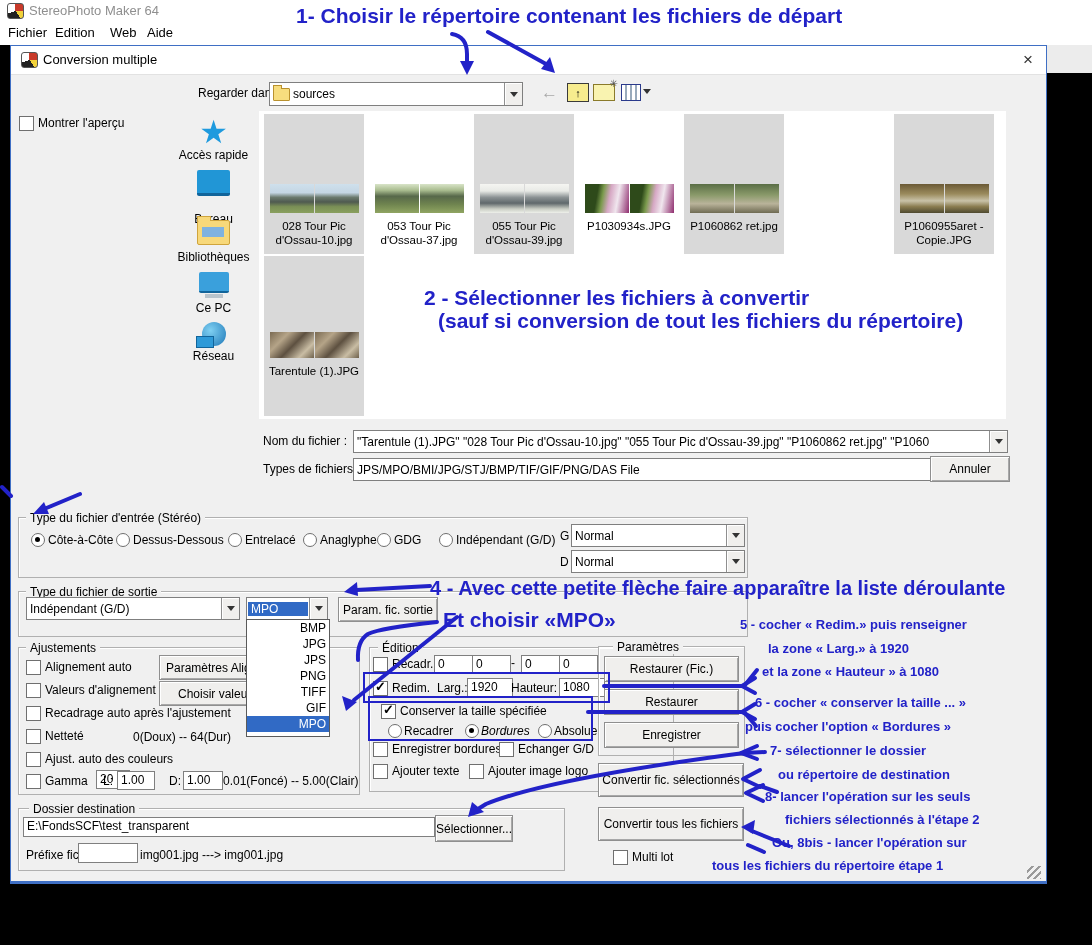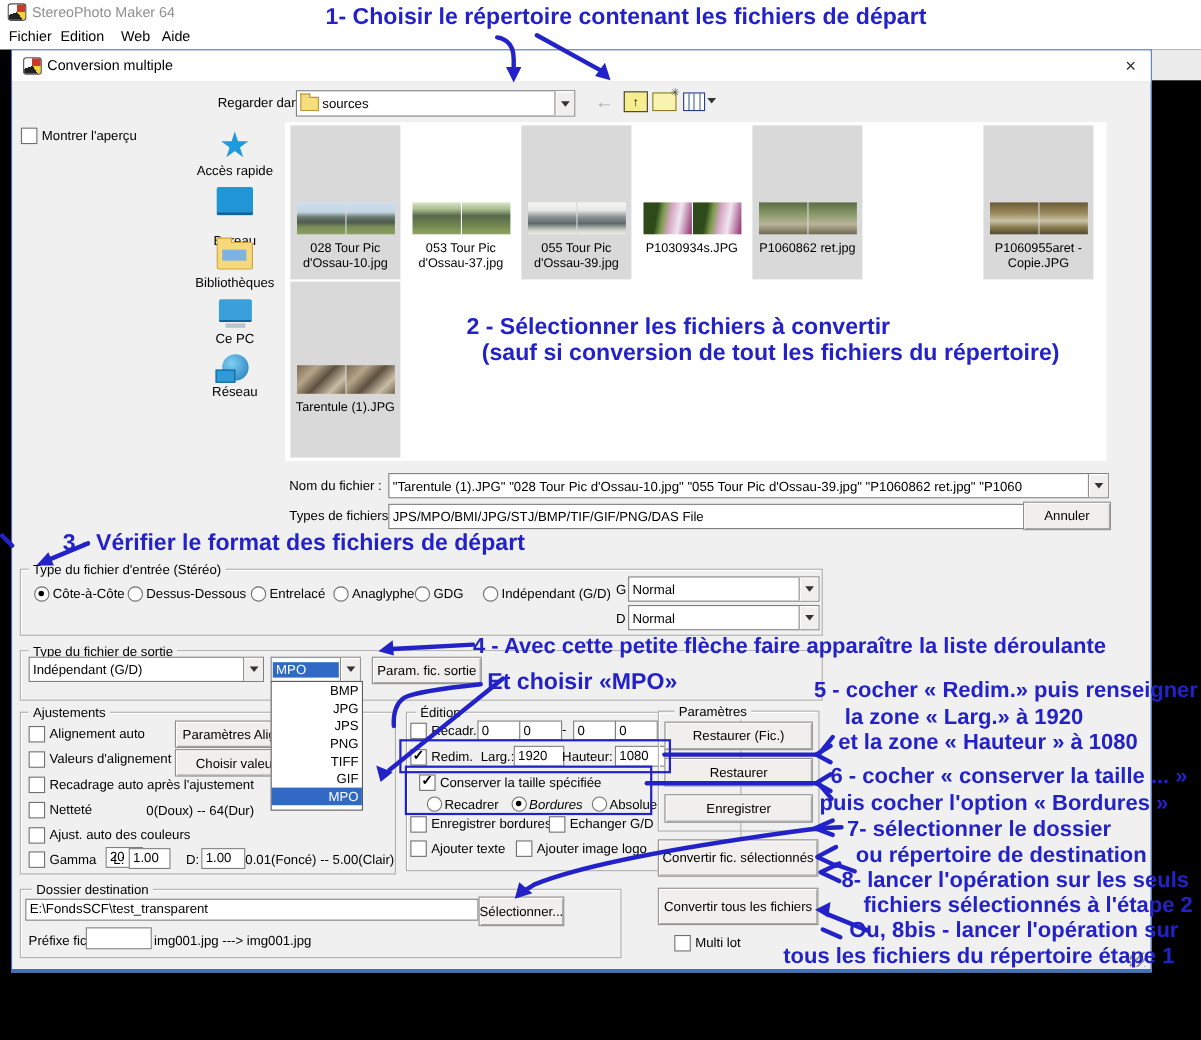--- a/index.html
+++ b/index.html
@@ -17,21 +17,21 @@
   .combo .val{flex:1;font-size:12px;padding:0 3px;white-space:nowrap;overflow:hidden;}
   .combo .dd{width:17px;align-self:stretch;background:#f0efed;border-left:1px solid #8f8f8f;
              box-shadow:inset 1px 1px 0 #fff;display:flex;align-items:center;justify-content:center;}
   .dd::after{content:"";width:0;height:0;border:4px solid transparent;border-top:5px solid #333;margin-top:4px;}
   .cb{width:13px;height:13px;background:#fff;border:1px solid #6f6f6f;position:absolute;}
   .cb.checked::after{content:"✓";position:absolute;left:1px;top:-3px;font-size:13px;font-weight:bold;color:#000;}
   .radio{width:12px;height:12px;border-radius:50%;background:#fff;border:1px solid #6f6f6f;position:absolute;}
   .radio.sel::after{content:"";position:absolute;left:3px;top:3px;width:5px;height:5px;border-radius:50%;background:#000;}
   .ann{position:absolute;color:#2222c8;font-weight:bold;white-space:nowrap;z-index:60;}
   .ann.big{font-size:21px;}
-  .ann.side{font-size:20px;}
+  .ann.side{font-size:13px;}
   .bluerect{position:absolute;border:2px solid #2222c8;z-index:55;pointer-events:none;}
   
   .cell{position:absolute;width:100px;height:140px;text-align:center;}
   .cell.selected{background:#d9d9d9;}
   .cell .name{font-size:11.5px;line-height:14px;margin-top:6px;padding:0 2px;white-space:normal;}
   .pair{display:flex;gap:1px;justify-content:center;margin-top:70px;}
   .pair i{width:44px;height:29px;display:block;}
   .t-ossau1{background:linear-gradient(180deg,#cfe0ec 0%,#c4d6e4 30%,#6b7a6e 46%,#4f5a50 62%,#7a8f56 78%,#8aa05e 100%);}
   .t-ossau2{background:linear-gradient(180deg,#d8e4c8 0%,#a8bb8e 22%,#57684a 42%,#6f844f 70%,#90a562 100%);}
   .t-ossau3{background:linear-gradient(180deg,#f5f5f2 0%,#e8eae6 24%,#8b9294 46%,#5f686b 66%,#c9cdc4 86%,#eef0ea 100%);}
@@ -337,21 +337,20 @@
       <polygon points="344,592 357,582 358,596"></polygon>
       <polygon points="346,711 342,696 357,702"></polygon>
       <polygon points="468,817 472,802 484,812"></polygon>
       <polygon points="741,827 755,820 753,834"></polygon>
     </g>
   </svg>
 
   <div class="ann big" style="left:296px;top:4px;">1- Choisir le répertoire contenant les fichiers de départ</div>
   <div class="ann big" style="left:424px;top:286px;">2 - Sélectionner les fichiers à convertir</div>
   <div class="ann big" style="left:438px;top:309px;">(sauf si conversion de tout les fichiers du répertoire)</div>
-  <div class="ann big" style="left:57px;top:482px;">3 - Vérifier le format des fichiers de départ</div>
   <div class="ann big" style="left:430px;top:577px;font-size:20px;">4 - Avec cette petite flèche faire apparaître la liste déroulante</div>
   <div class="ann big" style="left:443px;top:608px;">Et choisir «MPO»</div>
   <div class="ann side" style="left:740px;top:617px;">5 - cocher « Redim.» puis renseigner</div>
   <div class="ann side" style="left:768px;top:641px;">la zone « Larg.» à 1920</div>
   <div class="ann side" style="left:762px;top:664px;">et la zone « Hauteur » à 1080</div>
   <div class="ann side" style="left:755px;top:695px;">6 -  cocher « conserver la taille ... »</div>
   <div class="ann side" style="left:745px;top:719px;">puis cocher l'option  « Bordures »</div>
   <div class="ann side" style="left:770px;top:743px;">7- sélectionner le dossier</div>
   <div class="ann side" style="left:778px;top:767px;">ou répertoire de destination</div>
   <div class="ann side" style="left:765px;top:789px;">8- lancer l'opération sur les seuls</div>

